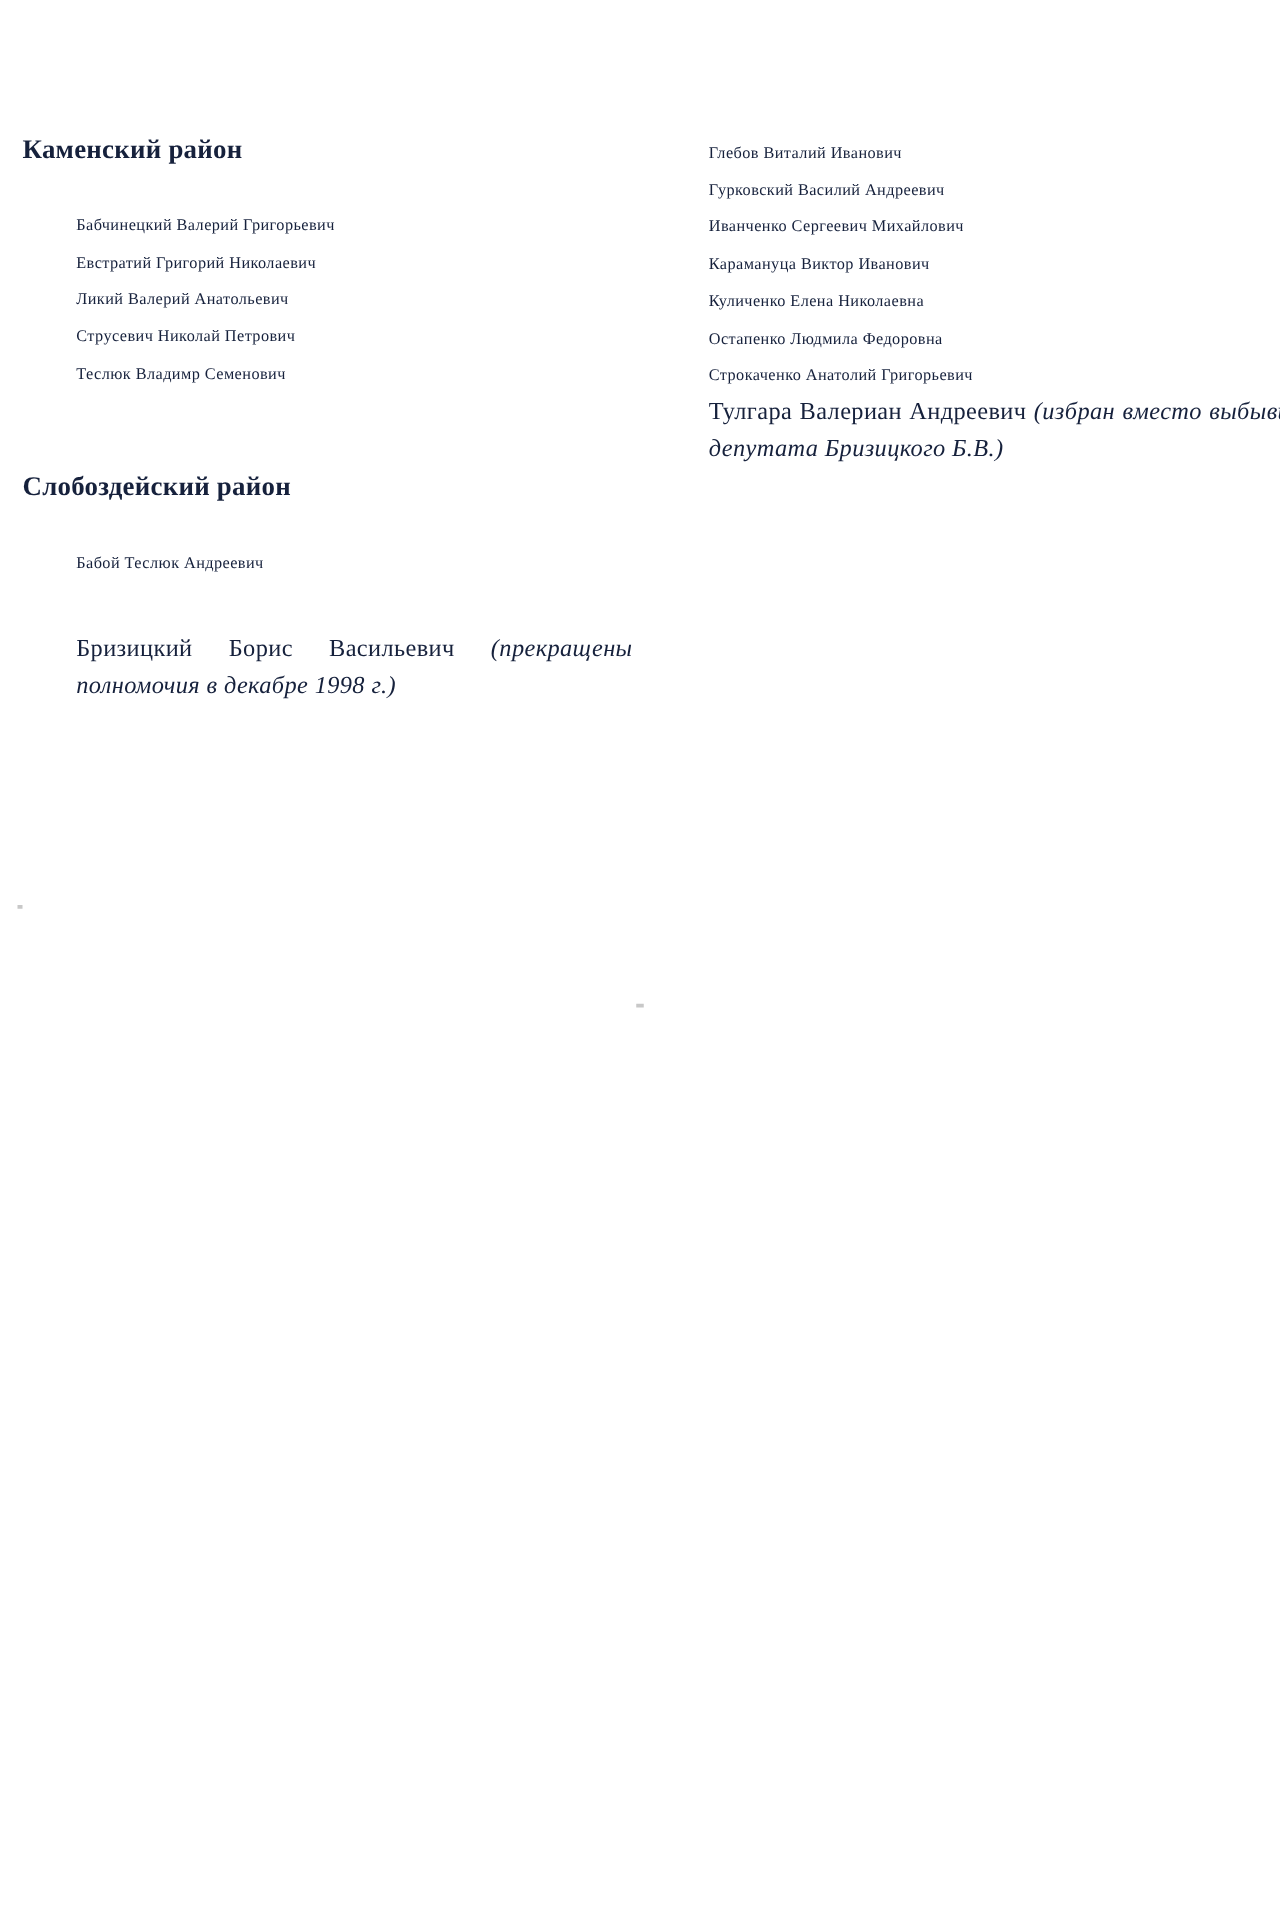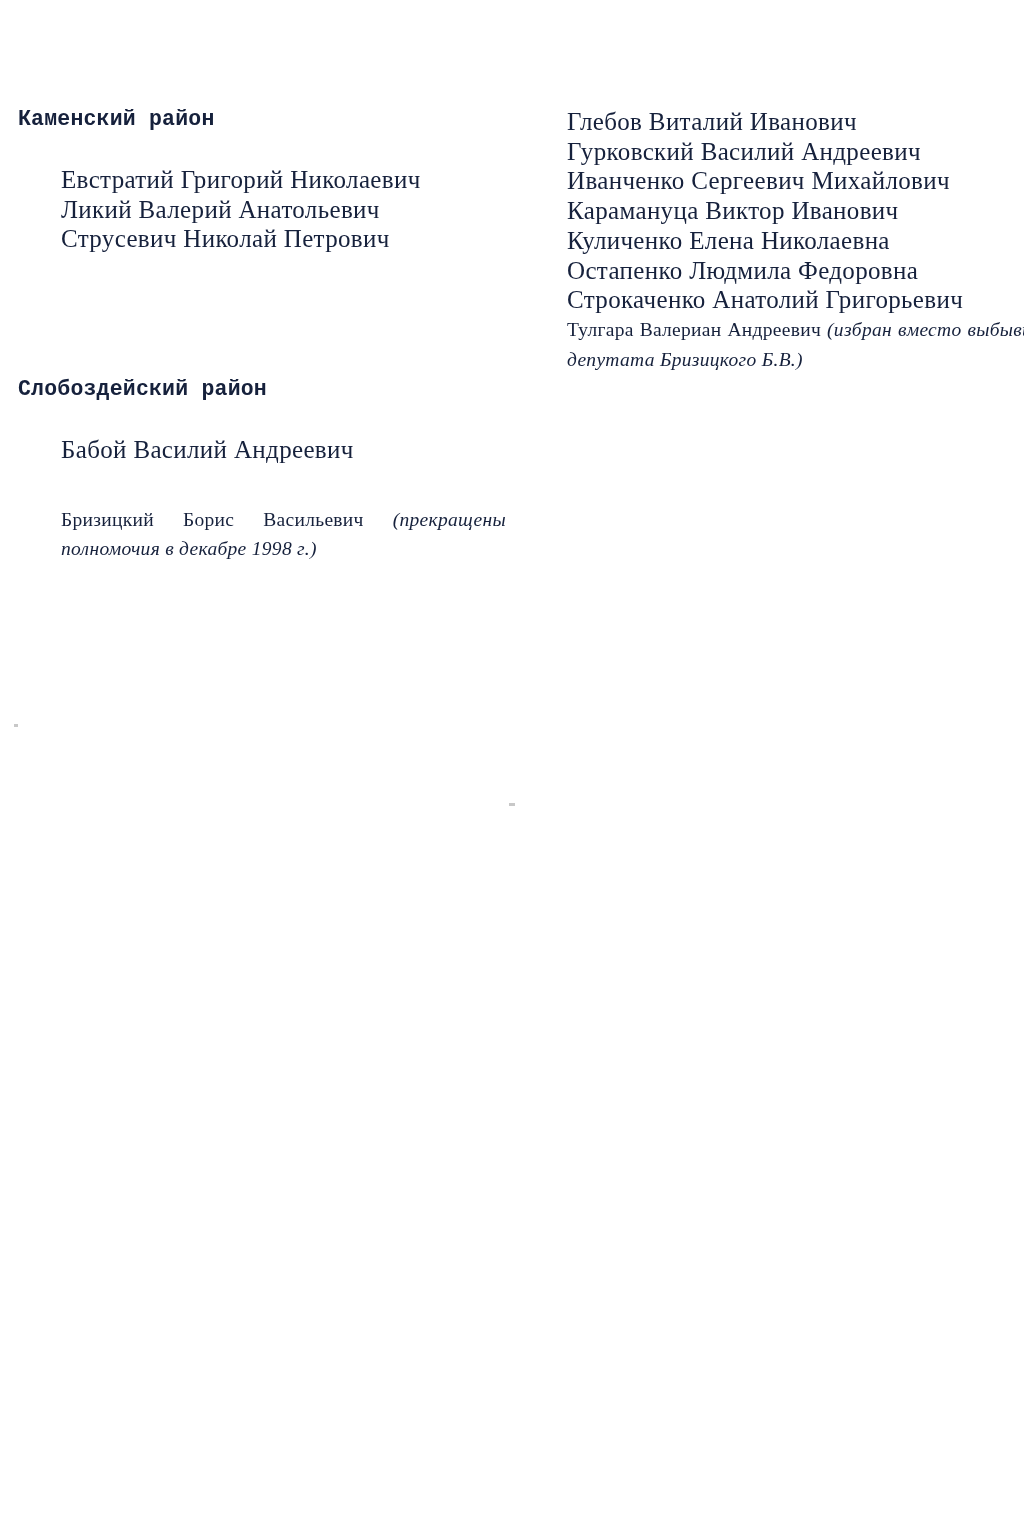--- a/index.html
+++ b/index.html
@@ -43,21 +43,21 @@
     left: 517px;
     width: 497px;
   }
 
   h2.section-title {
     margin: 0;
     font-size: 21.5px;
     font-weight: bold;
     letter-spacing: 0.2px;
     color: #16213c;
-    font-family: Liberation Mono, monospace;
+    font-family: Liberation Serif, serif;
   }
 
   .section-1-title {
     position: absolute;
     left: 0;
     top: 107px;
   }
 
   .section-2-title {
     position: absolute;
@@ -65,21 +65,21 @@
     top: 377px;
   }
 
   .name-list {
     list-style: none;
     margin: 0;
     padding: 0;
   }
 
   .name {
-    font-size: 25px;
+    font-size: 13px;
     line-height: 29.7px;
     letter-spacing: 0.35px;
     white-space: nowrap;
     color: #16213c;
   }
 
   .list-1 {
     position: absolute;
     left: 43px;
     top: 165px;
@@ -136,29 +136,31 @@
 
 <div class="page">
 
   <div class="columns">
 
     <div class="col col-left">
 
       <h2 class="section-title section-1-title">Каменский район</h2>
 
       <ul class="name-list list-1">
+        <li class="name">Бабчинецкий Валерий Григорьевич</li>
         <li class="name">Евстратий Григорий Николаевич</li>
         <li class="name">Ликий Валерий Анатольевич</li>
         <li class="name">Струсевич Николай Петрович</li>
+        <li class="name">Теслюк Владимр Семенович</li>
       </ul>
 
       <h2 class="section-title section-2-title">Слобоздейский район</h2>
 
       <div class="name-list list-2">
-        <div class="name">Бабой Василий Андреевич</div>
+        <div class="name">Бабой Теслюк Андреевич</div>
         <div class="name-wrap"><span>Бризицкий Борис Васильевич </span><span class="note">(прекращены полномочия в декабре 1998 г.)</span></div>
       </div>
 
     </div>
 
     <div class="col col-right">
 
       <div class="name-list list-right">
         <div class="name">Глебов Виталий Иванович</div>
         <div class="name">Гурковский Василий Андреевич</div>

